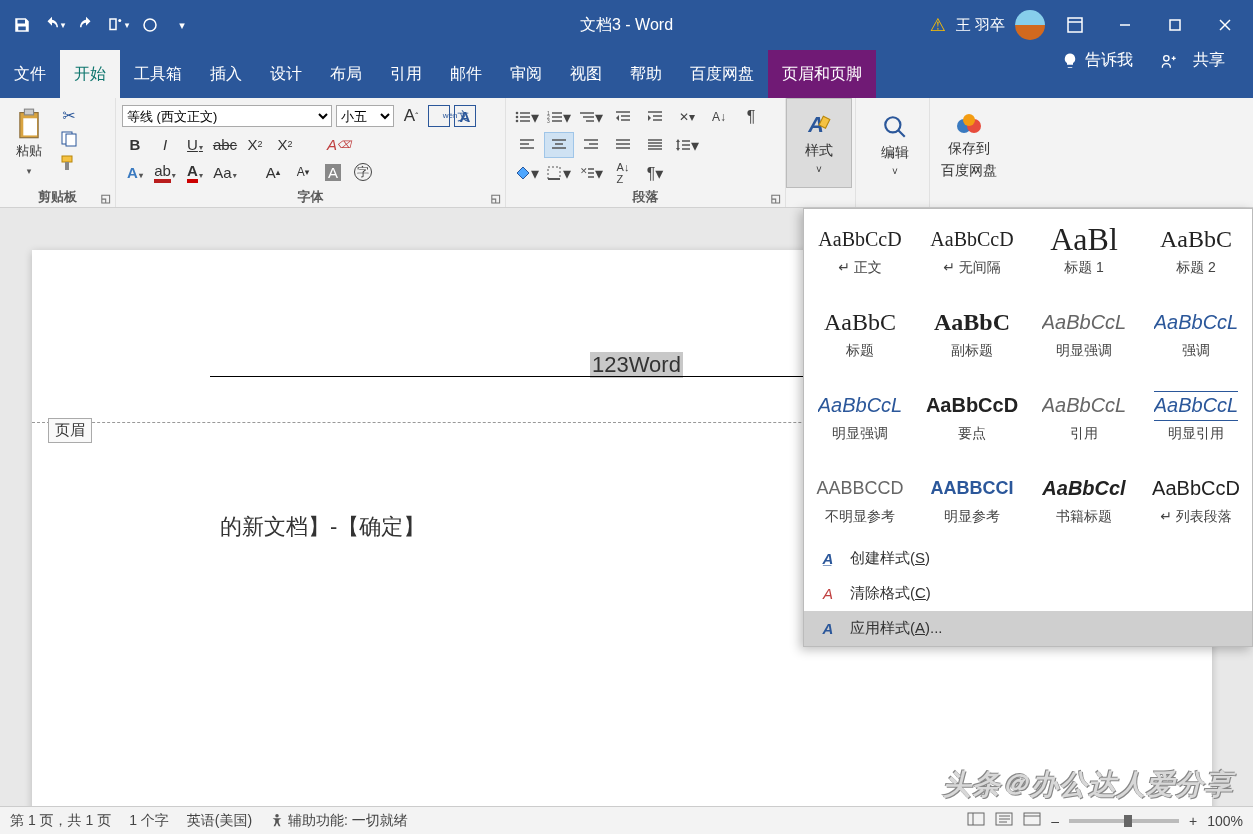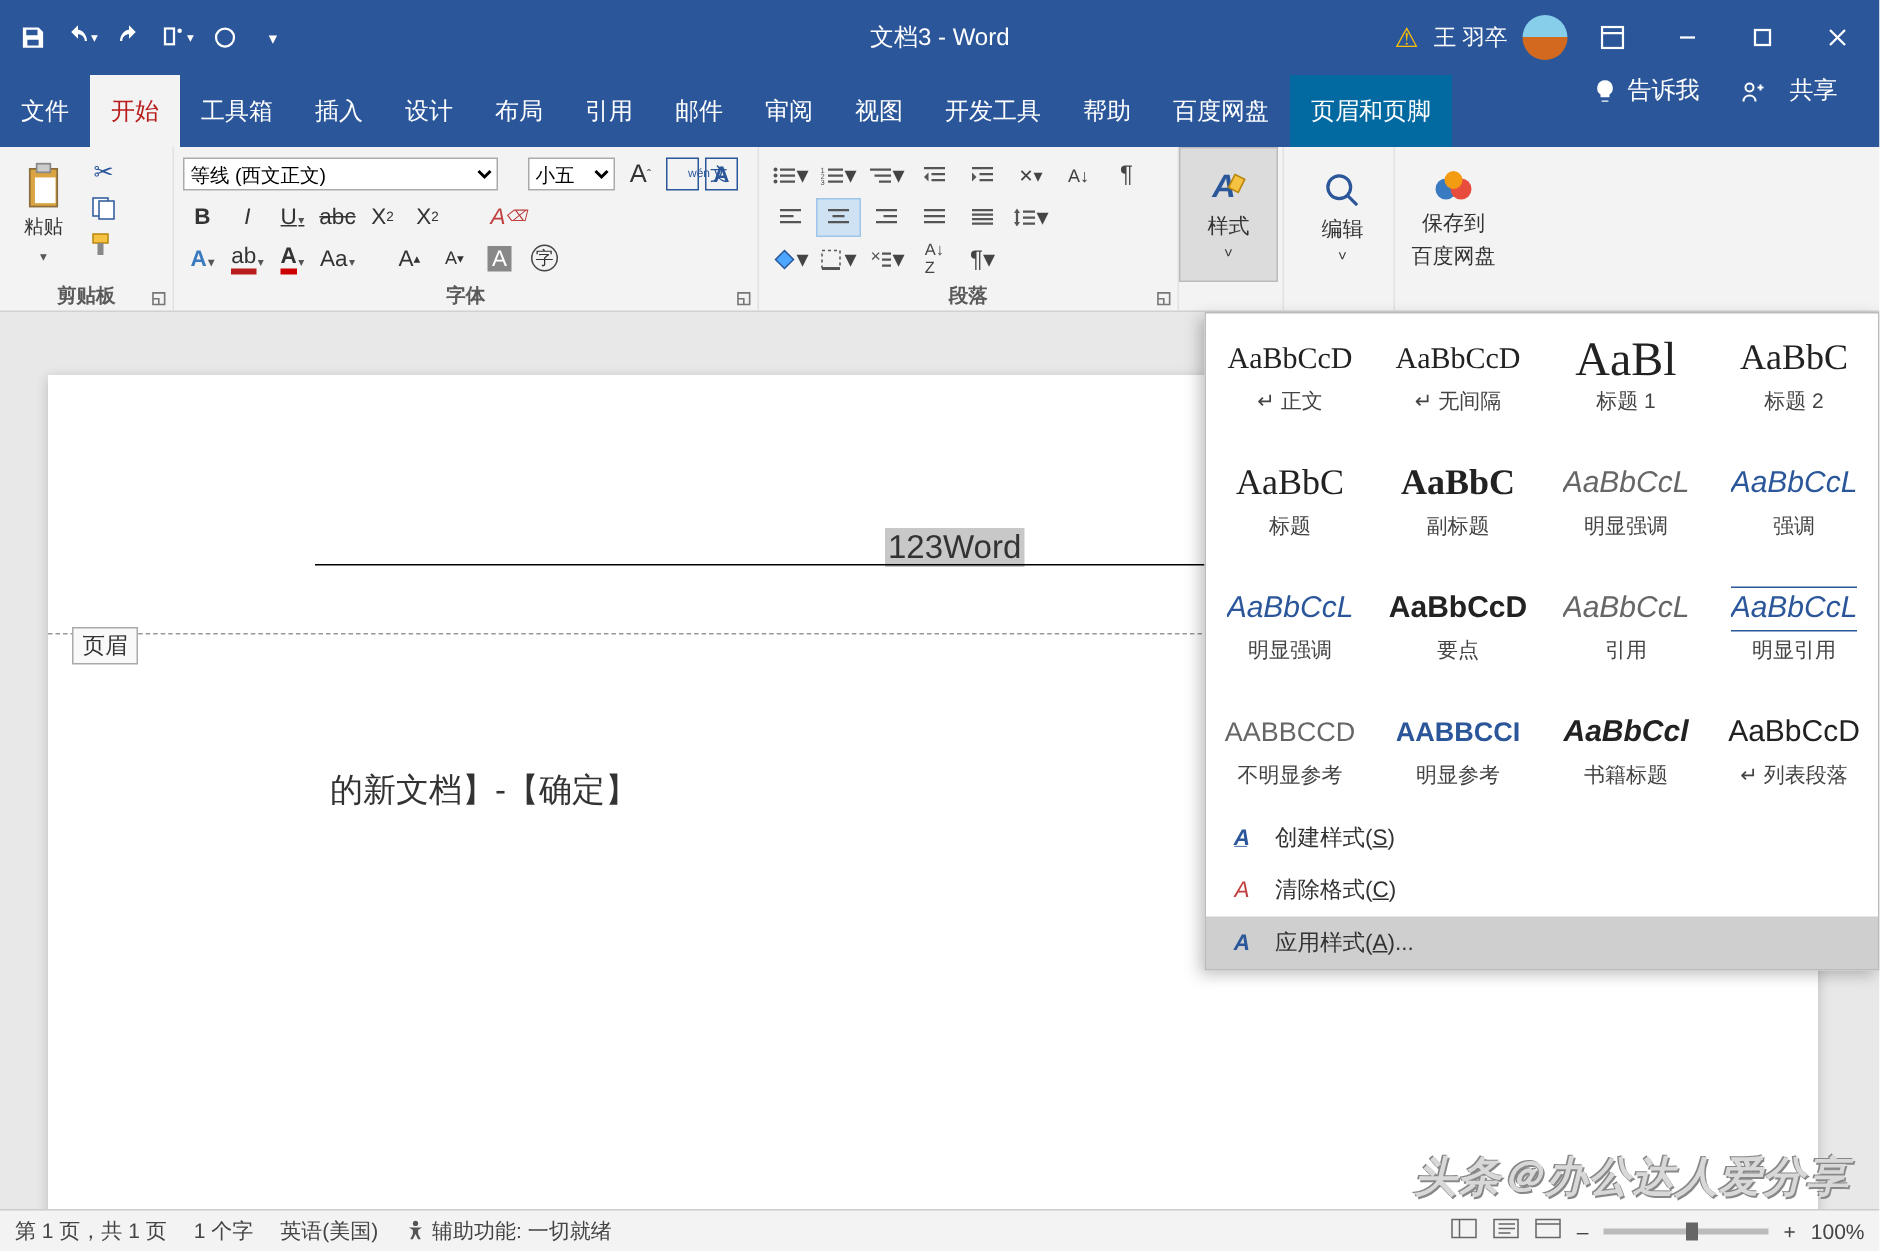--- a/index.html
+++ b/index.html
@@ -10,37 +10,37 @@
   .qat-icon { width: 28px; height: 28px; display: flex; align-items: center; justify-content: center; cursor: pointer; }
   .qat-icon svg { width: 18px; height: 18px; fill: #fff; }
   .title-center { position: absolute; left: 50%; transform: translateX(-50%); font-size: 16px; white-space: nowrap; }
   .title-right { position: absolute; right: 8px; display: flex; align-items: center; gap: 10px; }
   .title-right .avatar { width: 30px; height: 30px; border-radius: 50%; background: linear-gradient(#87ceeb 50%, #d2691e 50%); }
   .warn-icon { color: #ffc000; font-size: 18px; }
   .win-btn { width: 40px; height: 30px; display: flex; align-items: center; justify-content: center; }
 
   .menubar { height: 48px; background: #2b579a; color: #fff; display: flex; align-items: stretch; position: relative; font-size: 16px; }
   .menu-item { padding: 0 14px; display: flex; align-items: center; cursor: pointer; }
-  .menu-item.active { background: #f3f3f3; color: #b91c1c; }
+  .menu-item.active { background: #f3f3f3; color: #0f766e; }
   .tell-me { position: absolute; right: 120px; display: flex; align-items: center; gap: 6px; color: #fff; }
   .share-btn { position: absolute; right: 14px; display: flex; align-items: center; gap: 16px; }
 
   .ribbon { height: 110px; background: #f3f3f3; border-bottom: 1px solid #d1d1d1; display: flex; }
   .ribbon-group { border-right: 1px solid #e1e1e1; padding: 2px 6px 0 6px; display: flex; flex-direction: column; position: relative; }
   .ribbon-group-label { text-align: center; font-size: 13px; color: #5a5a5a; padding: 2px 0 1px 0; position: absolute; bottom: 0; left: 0; right: 0; font-weight: bold; }
   .ribbon-group-label .launcher { position: absolute; right: 4px; bottom: 2px; font-size: 11px; color: #777; }
   .ribbon-body { flex: 1; display: flex; align-items: flex-start; padding-top: 4px; }
 
   .big-btn { display: flex; flex-direction: column; align-items: center; justify-content: center; width: 46px; font-size: 13px; color: #333; gap: 2px; padding: 4px 2px; }
   .big-btn .chev::after { content: "▾"; font-size: 9px; color: #555; }
   .mini-icon { width: 26px; height: 22px; display: flex; align-items: center; justify-content: center; color: #2b579a; font-size: 16px; }
 
   .font-group select { height: 22px; font-size: 13px; background: #fff; border: 1px solid #aaa; }
   .font-name { width: 210px; }
-  .font-size { width: 58px; margin-left: 16px; }
+  .font-size { width: 58px; }
   .font-row { display: flex; gap: 4px; align-items: center; margin-bottom: 4px; }
   .fbtn { width: 26px; height: 24px; display: flex; align-items: center; justify-content: center; font-size: 15px; color: #333; cursor: pointer; }
   .fbtn.bold { font-weight: bold; }
   .fbtn.italic { font-style: italic; }
   .fbtn.underline { text-decoration: underline; }
   .fbtn .tri::after { content: "▾"; font-size: 8px; color: #555; margin-left: 1px; }
   .wen-box { border: 1.5px solid #2b579a; width: 22px; height: 22px; display:flex;align-items:center;justify-content:center;font-size:12px;color:#2b579a;}
   .a-box { border: 1.5px solid #2b579a; width: 22px; height: 22px; display:flex;align-items:center;justify-content:center;font-size:15px;color:#2b579a;font-weight:bold;}
   .icon-row { display: flex; gap: 2px; }
   .pbtn { width: 30px; height: 26px; display: flex; align-items: center; justify-content: center; color: #444; cursor: pointer; }
@@ -146,24 +146,23 @@
   <div class="menu-item">文件</div>
   <div class="menu-item active">开始</div>
   <div class="menu-item">工具箱</div>
   <div class="menu-item">插入</div>
   <div class="menu-item">设计</div>
   <div class="menu-item">布局</div>
   <div class="menu-item">引用</div>
   <div class="menu-item">邮件</div>
   <div class="menu-item">审阅</div>
   <div class="menu-item">视图</div>
-  <div class="menu-item">开发工具</div>
   <div class="menu-item">帮助</div>
   <div class="menu-item">百度网盘</div>
-  <div class="menu-item" style="background:#0369a1;">页眉和页脚</div>
+  <div class="menu-item" style="background:#701a75;">页眉和页脚</div>
   <div class="tell-me">
     <svg width="18" height="18" viewBox="0 0 24 24">
         <path fill="#fff" d="M9 21h6v-1H9v1zm3-19a7 7 0 00-4 12.7V17h8v-2.3A7 7 0 0012 2z"></path>
       </svg>
     <span>告诉我</span>
   </div>
   <div class="share-btn menu-item">
     <svg width="16" height="16" viewBox="0 0 24 24">
         <circle cx="8" cy="8" r="4" fill="none" stroke="#fff" stroke-width="2"></circle>
         <path d="M2 22c0-4 3-6 6-6s6 2 6 6" fill="none" stroke="#fff" stroke-width="2"></path>

